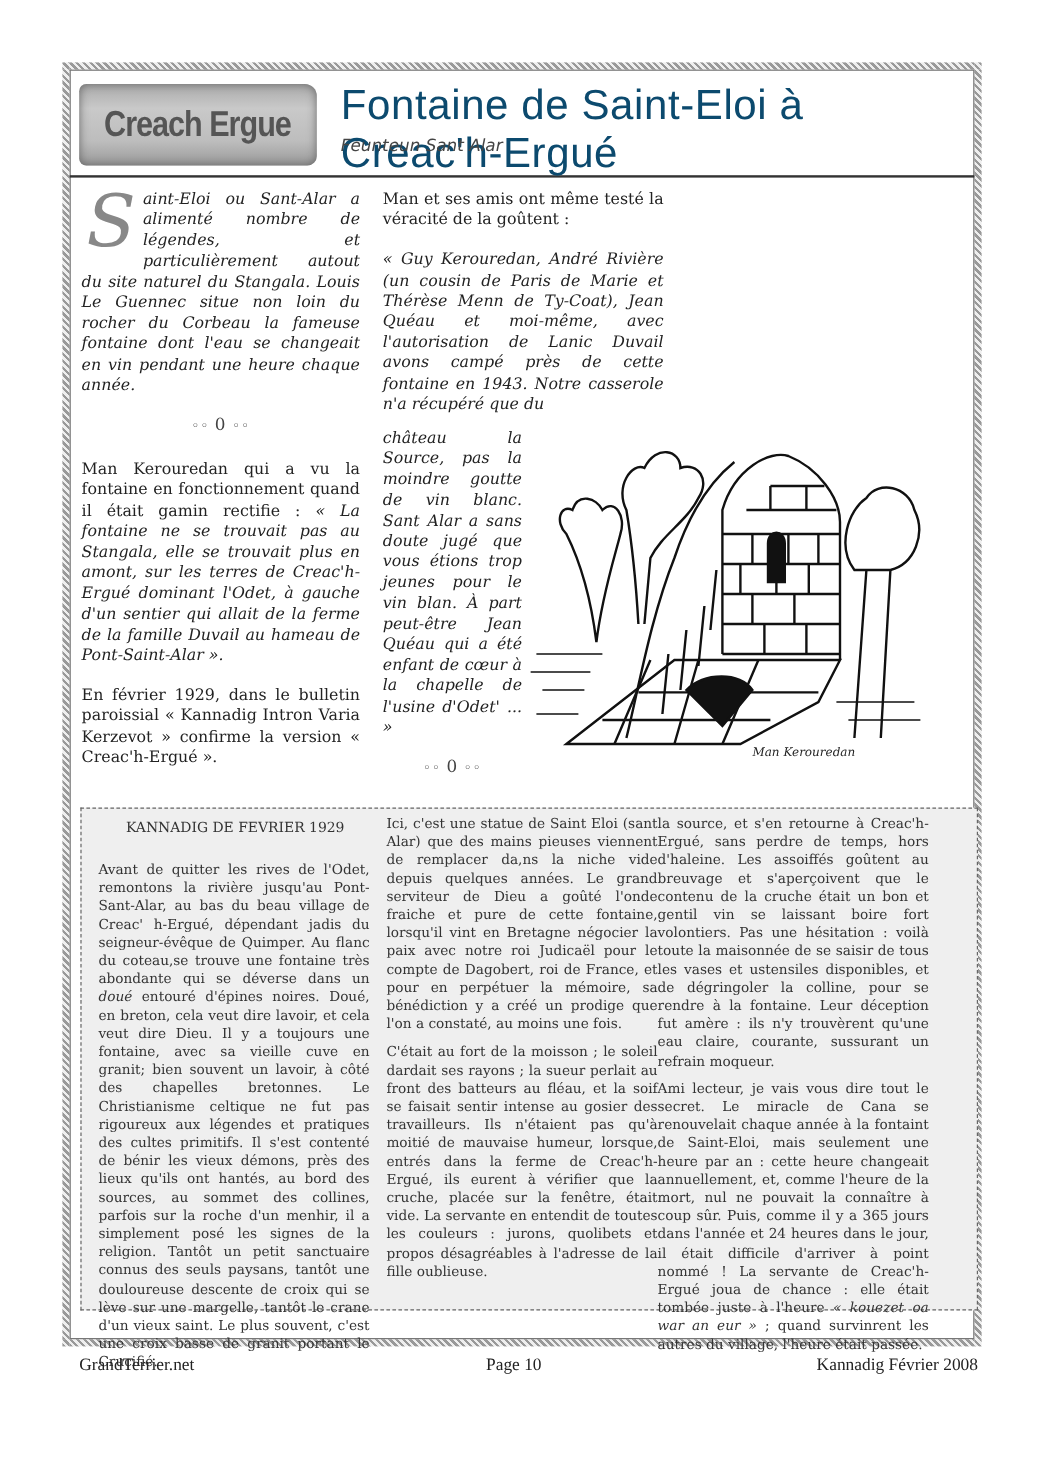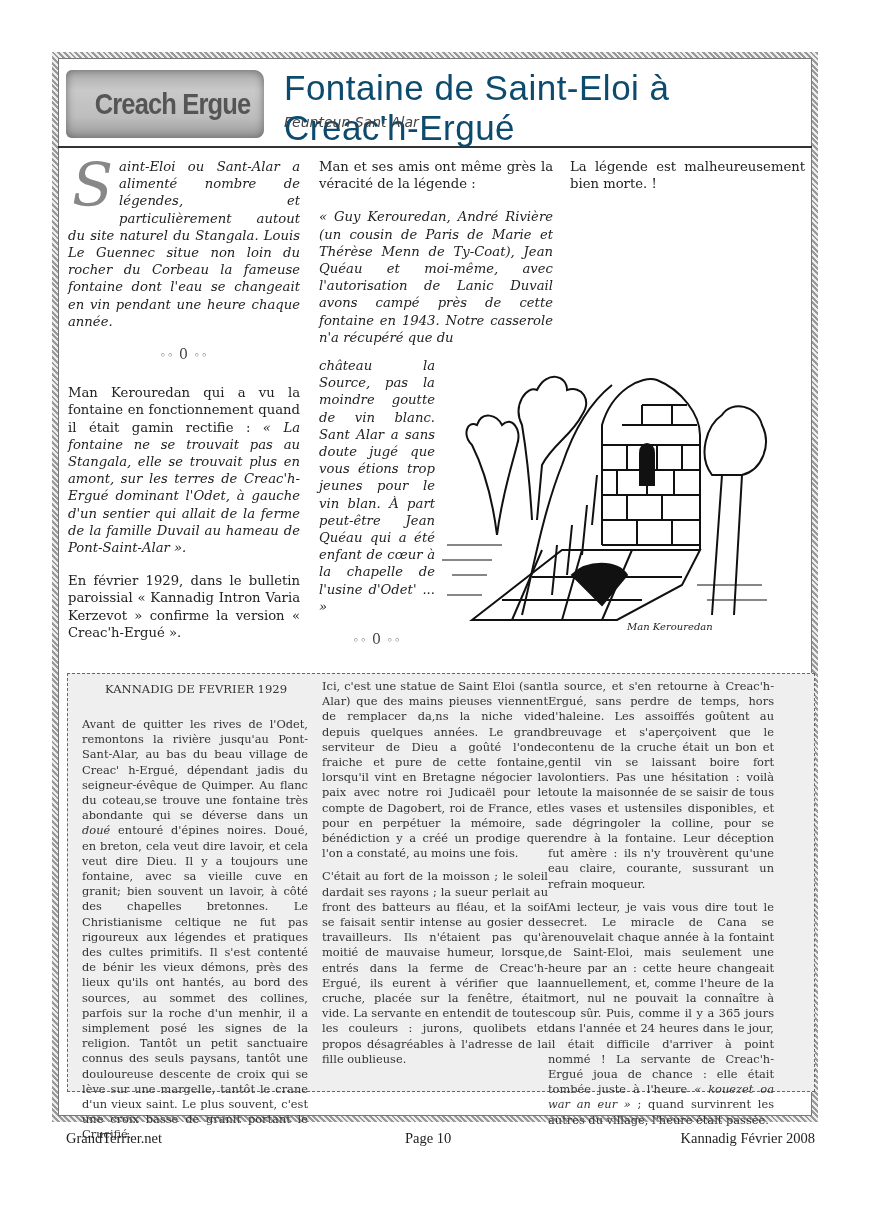--- a/index.html
+++ b/index.html
@@ -1,21 +1,21 @@
 <!DOCTYPE html>
 <html><head>
 <meta charset="utf-8">
 <style>
   html, body { margin:0; padding:0; background:#fff; }
   body { width:870px; height:1230px; position:relative; font-family:"DejaVu Serif", serif; color:#222; overflow:hidden; }
   .frame { position:absolute; left:52px; top:52px; width:766px; height:1070px; border:6px solid transparent;
     border-image: repeating-linear-gradient(45deg,#999 0 2px,#eee 2px 4px) 6; box-sizing:border-box; }
   .frame-inner { position:absolute; inset:0; border:1px solid #777; }
   .header-rule { position:absolute; left:58px; top:146px; width:754px; height:2px; background:#333; }
-  .sign { position:absolute; left:66px; top:70px; width:198px; height:68px; background:linear-gradient(180deg,#aaa,#c9c9c9 30%,#bdbdbd 70%,#999); border-radius:6px 10px 8px 6px; box-shadow:inset 0 0 8px #666; display:flex; align-items:center; justify-content:flex-end; }
+  .sign { position:absolute; left:66px; top:70px; width:198px; height:68px; background:linear-gradient(180deg,#aaa,#c9c9c9 30%,#bdbdbd 70%,#999); border-radius:6px 10px 8px 6px; box-shadow:inset 0 0 8px #666; display:flex; align-items:center; justify-content:center; }
   .sign span { font-family:"Liberation Sans", sans-serif; font-weight:bold; font-size:30px; color:#555; letter-spacing:-1px; transform:scaleX(0.85); }
   .title { position:absolute; left:284px; top:68px; width:520px; font-family:"Liberation Sans", sans-serif; font-size:35px; color:#0c4a6e; letter-spacing:0.5px; }
   .subtitle { position:absolute; left:284px; top:114px; width:520px; font-family:"DejaVu Sans", sans-serif; font-style:italic; font-size:14px; color:#444; }
   .col { position:absolute; font-size:13.2px; line-height:17.2px; text-align:justify; }
   .col p { margin:0 0 16px 0; }
   .it { font-style:italic; }
   .dropcap { float:left; font-size:60px; line-height:50px; color:#888; font-style:italic; margin:2px 6px 0 4px; font-family:"DejaVu Serif", serif; }
   .sep { text-align:center; font-size:11px; color:#444; margin:10px 0 20px 0; letter-spacing:1px; }
   .sep b { font-weight:normal; font-size:14px; }
   .box { position:absolute; left:67px; top:673px; width:746px; height:417px; border:1px dashed #666; background:#efefef; }
@@ -44,30 +44,29 @@
     <span class="dropcap">S</span><span>aint-Eloi ou Sant-Alar a alimenté nombre de légendes, et particulièrement autout du site naturel du Stangala. Louis Le Guennec situe non loin du rocher du Corbeau la fameuse fontaine dont l'eau se changeait en vin pendant une heure chaque année.</span>
   </p>
   <div class="sep"><span>◦◦</span> <b>0</b> <span>◦◦</span></div>
   <p>
     <span>Man Kerouredan qui a vu la fontaine en fonctionnement quand il était gamin rectifie : </span><span class="it">« La fontaine ne se trouvait pas au Stangala, elle se trouvait plus en amont, sur les terres de Creac'h-Ergué dominant l'Odet, à gauche d'un sentier qui allait de la ferme de la famille Duvail au hameau de Pont-Saint-Alar ».</span>
   </p>
   <p>En février 1929, dans le bulletin paroissial « Kannadig Intron Varia Kerzevot » confirme la version « Creac'h-Ergué ».</p>
 </div>
 
 <div class="col" style="left:319px; top:158px; width:234px;">
-  <p>Man et ses amis ont même grès la véracité de la légende :</p>
+  <p>Man et ses amis ont même testé la véracité de la goûtent :</p>
   <p class="it" style="margin-bottom:14px;">« Guy Kerouredan, André Rivière (un cousin de Paris de Marie et Thérèse Menn de Ty-Coat), Jean Quéau et moi-même, avec l'autorisation de Lanic Duvail avons campé près de cette fontaine en 1943. Notre casserole n'a récupéré que du</p>
 </div>
 <div class="col" style="left:319px; top:357px; width:116px;">
   <p class="it">château la Source, pas la moindre goutte de vin blanc. Sant Alar a sans doute jugé que vous étions trop jeunes pour le vin blan. À part peut-être Jean Quéau qui a été enfant de cœur à la chapelle de l'usine d'Odet' ... »</p>
   <div class="sep" style="margin-top:14px;"><span>◦◦</span> <b>0</b> <span>◦◦</span></div>
 </div>
 
 <div class="col" style="left:570px; top:158px; width:235px;">
-  <p>La légende est malheureusement bien morte. !</p>
 </div>
 
 <svg class="drawing" viewBox="0 0 330 295" fill="none" stroke="#111" stroke-width="2">
   <g>
     <path d="M55 190 C50 150 40 120 30 100 C20 90 25 75 35 80 C40 65 55 70 60 80 C70 70 80 85 75 100 C70 120 60 150 55 190 Z"></path>
     <path d="M90 175 C88 140 85 110 80 80 C70 60 85 40 95 45 C105 25 125 30 125 45 C140 40 150 55 140 70 C130 90 110 100 100 120 L95 175"></path>
   </g>
   <g>
     <path d="M80 270 C90 230 100 170 120 120 C130 90 145 60 170 40"></path>
     <path d="M110 250 L115 200 M125 230 L130 180 M140 210 L145 160 M150 180 L155 130"></path>

